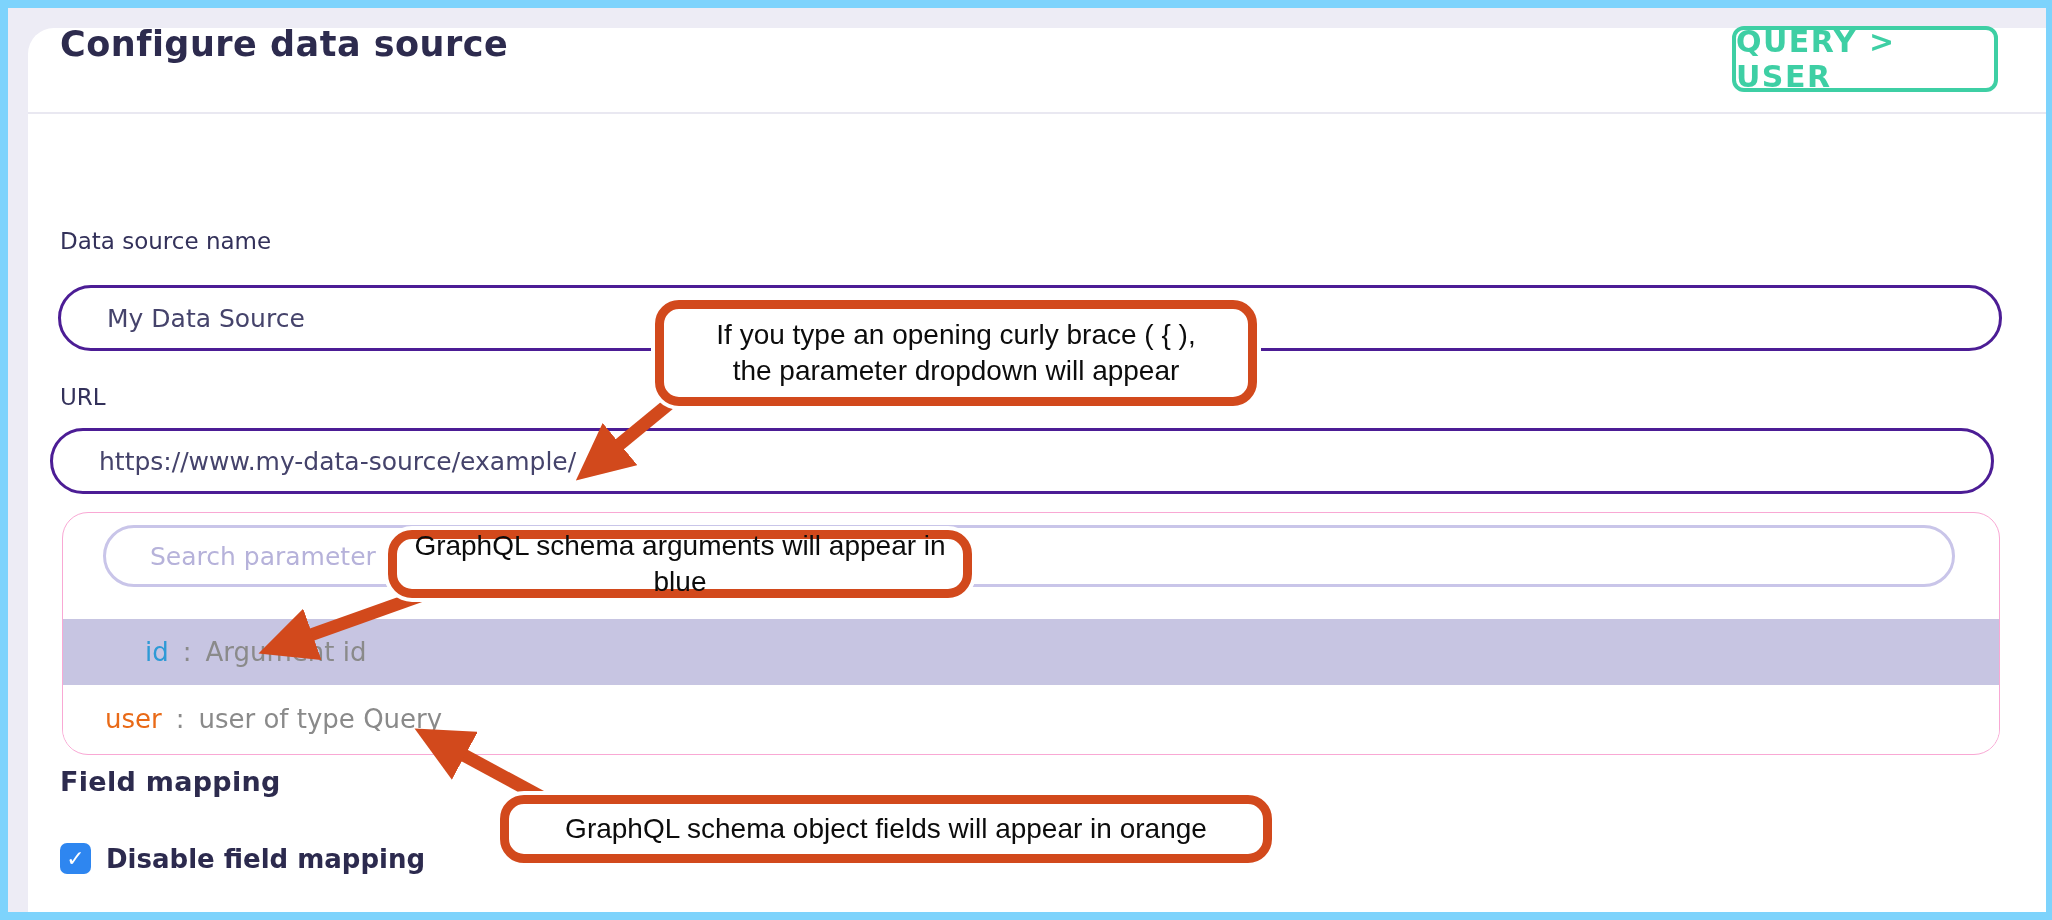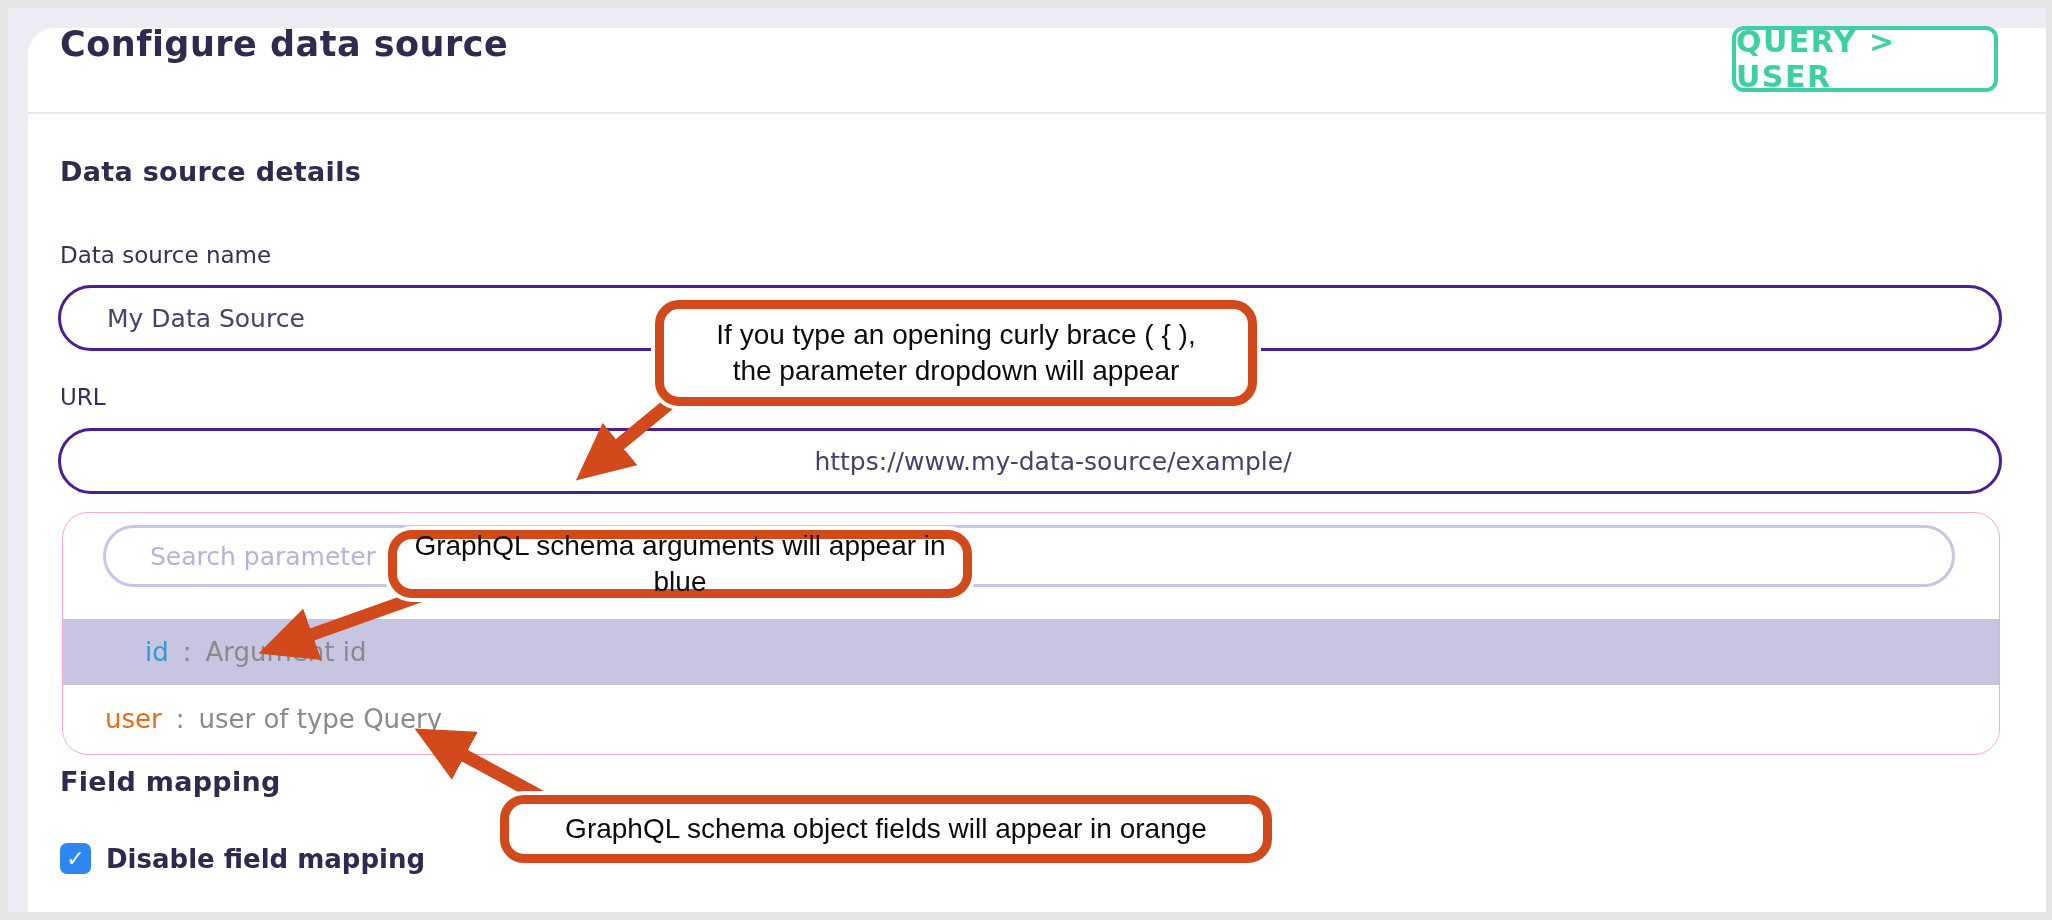--- a/index.html
+++ b/index.html
@@ -1,18 +1,18 @@
 <!DOCTYPE html>
 <html><head>
 <meta charset="utf-8">
 <style>
   html,body{margin:0;padding:0;background:#555;}
   .stage{
     position:relative;width:2052px;height:920px;
-    background:#e5e5e5;overflow:hidden;
+    background:#7dd3fc;overflow:hidden;
     font-family:"DejaVu Sans","Liberation Sans",sans-serif;
   }
   .inner{position:absolute;left:8px;top:8px;right:6px;bottom:8px;background:#edecf5;}
   .card{
     position:absolute;left:28px;top:28px;right:6px;bottom:8px;
     background:#ffffff;border-radius:26px 0 0 0;
   }
   
   .page-title{
     position:absolute;left:60px;top:24px;
@@ -24,31 +24,31 @@
     box-sizing:border-box;border:4px solid #3ecfa4;border-radius:12px;
     color:#3ecfa4;font-size:30px;font-weight:700;letter-spacing:1.5px;
     display:flex;align-items:center;justify-content:center;background:#fff;
     cursor:pointer;
   }
   
   .section-title{position:absolute;font-size:27px;font-weight:600;color:#2d2b4e;letter-spacing:.3px;}
   .st-details{left:60px;top:156px;}
   .st-mapping{left:60px;top:766px;}
   .field-label{position:absolute;font-size:23px;font-weight:500;color:#33315a;}
-  .fl-name{left:60px;top:242px;}
+  .fl-name{left:60px;top:228px;}
   .fl-url{left:60px;top:384px;}
   
   .pill-input{
     position:absolute;box-sizing:border-box;height:66px;
     border:3px solid #4c1d95;border-radius:33px;background:#fff;
     font-family:"DejaVu Sans","Liberation Sans",sans-serif;
     font-size:25px;color:#45436b;padding:0 0 0 46px;outline:none;
   }
   .in-name{left:58px;top:285px;width:1944px;}
-  .in-url{left:58px;top:428px;width:1944px;text-align:center;}
+  .in-url{left:50px;top:428px;width:1944px;}
   
   .dropdown{
     position:absolute;left:62px;top:512px;width:1938px;height:243px;
     box-sizing:border-box;border:1px solid #f9a8d4;border-radius:26px;
     background:#fff;overflow:hidden;
   }
   .search-input{
     position:absolute;left:40px;top:12px;width:1852px;height:62px;
     box-sizing:border-box;border:3px solid #c9c5e9;border-radius:31px;
     font-family:"DejaVu Sans","Liberation Sans",sans-serif;
@@ -91,21 +91,20 @@
 <body>
 
 <div class="stage">
   <div class="inner"></div>
   <div class="card"></div>
 
   <div class="page-title">Configure data source</div>
   <div class="query-badge">QUERY &gt; USER</div>
   <div class="header-divider"></div>
 
-  <div class="section-title st-details">Data source details</div>
 
   <div class="field-label fl-name">Data source name</div>
   <input class="pill-input in-name" type="text" value="My Data Source" style="">
 
   <div class="field-label fl-url">URL</div>
   <input class="pill-input in-url" type="text" value="https://www.my-data-source/example/" style="">
 
   <div class="dropdown">
     <input class="search-input" type="text" placeholder="Search parameter" style="">
     <div class="dd-row row-id">

